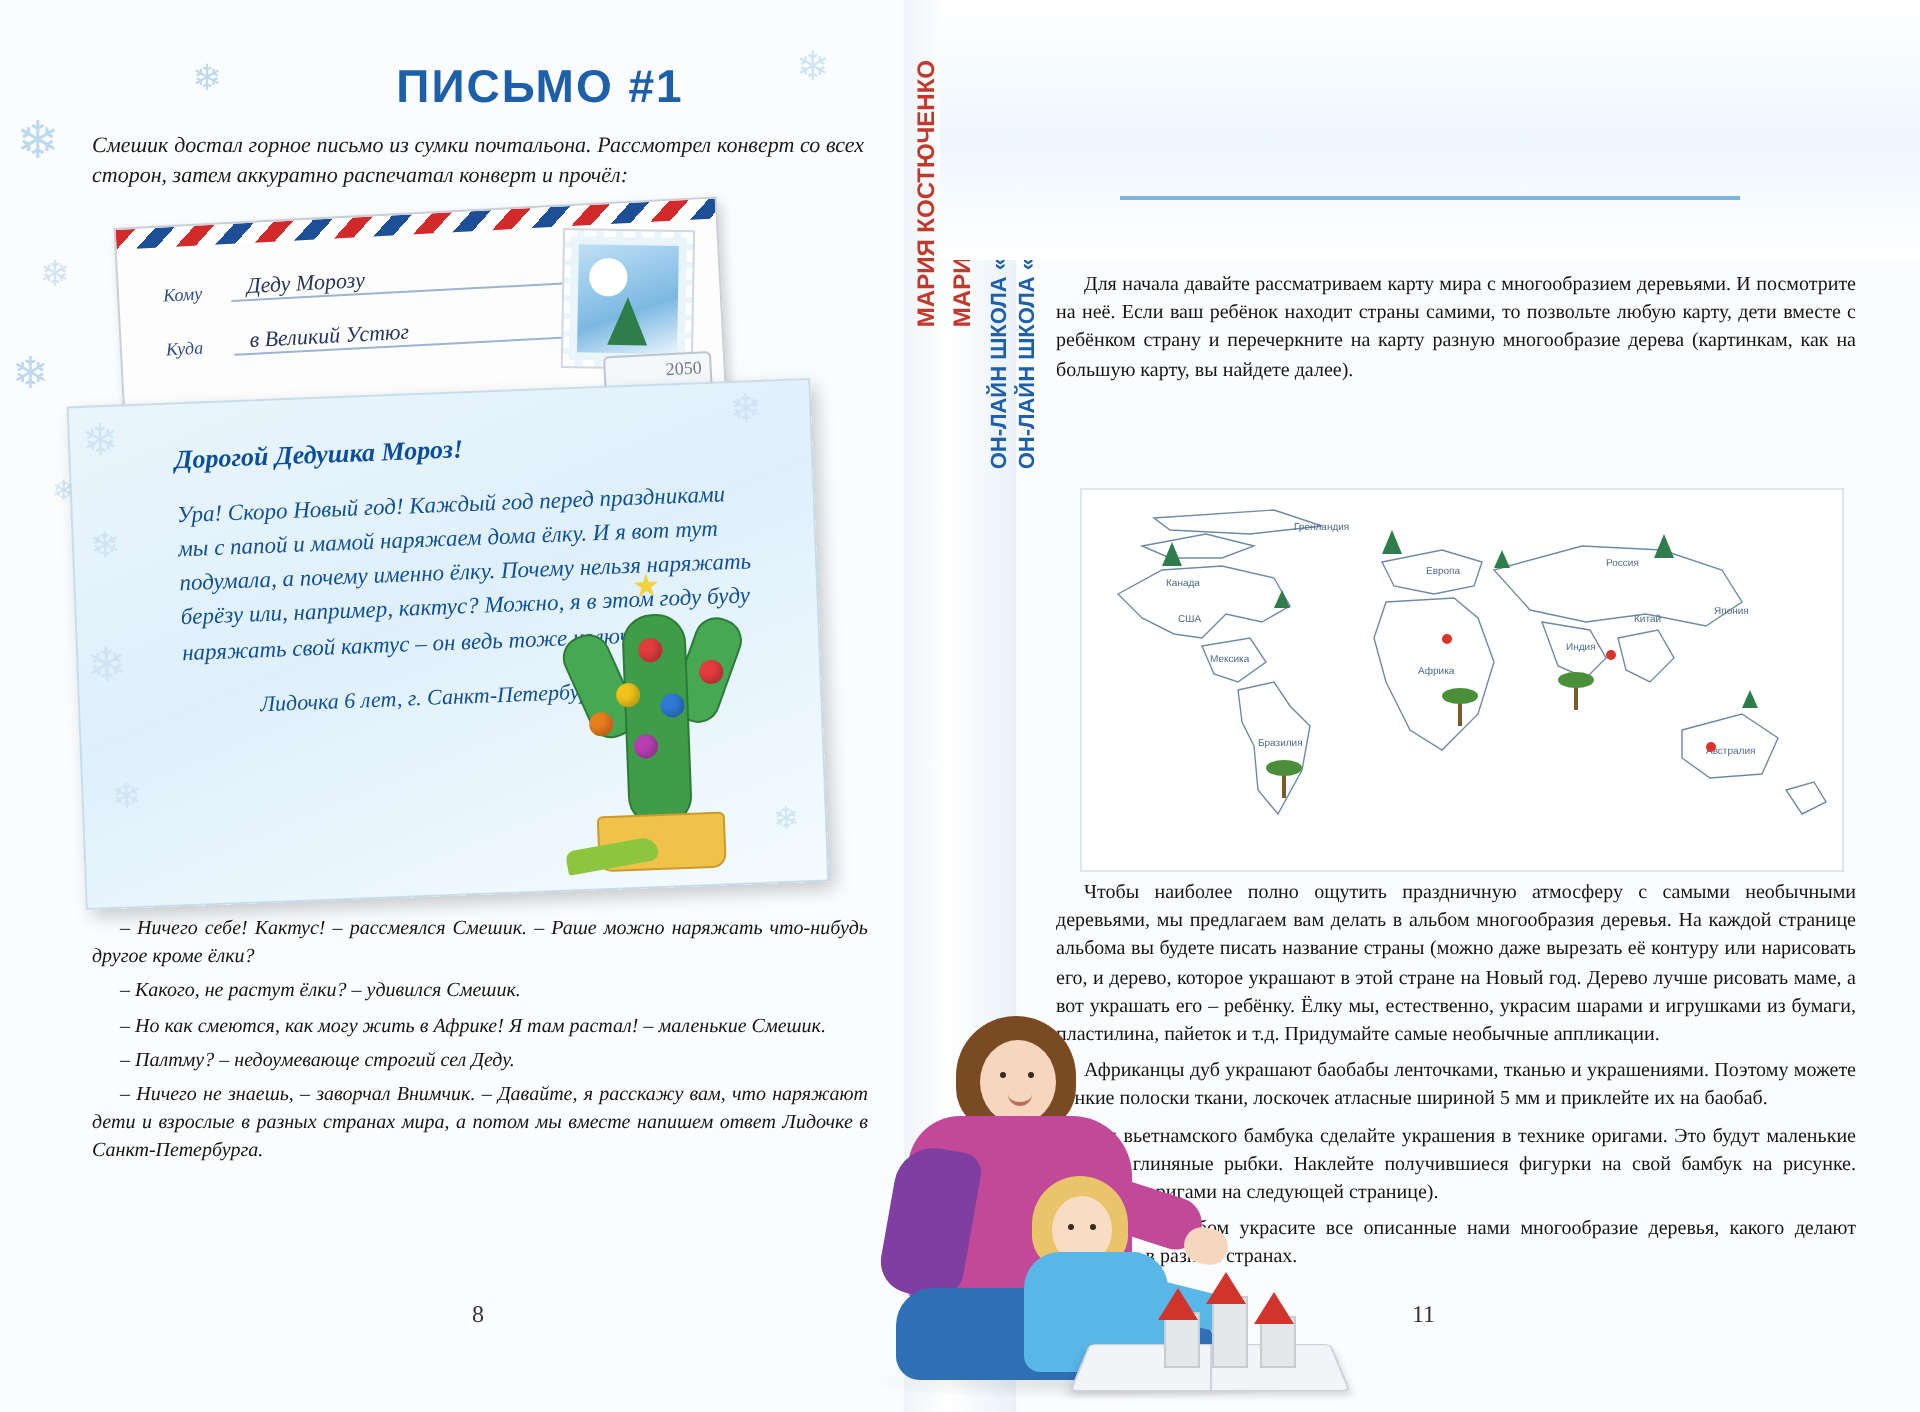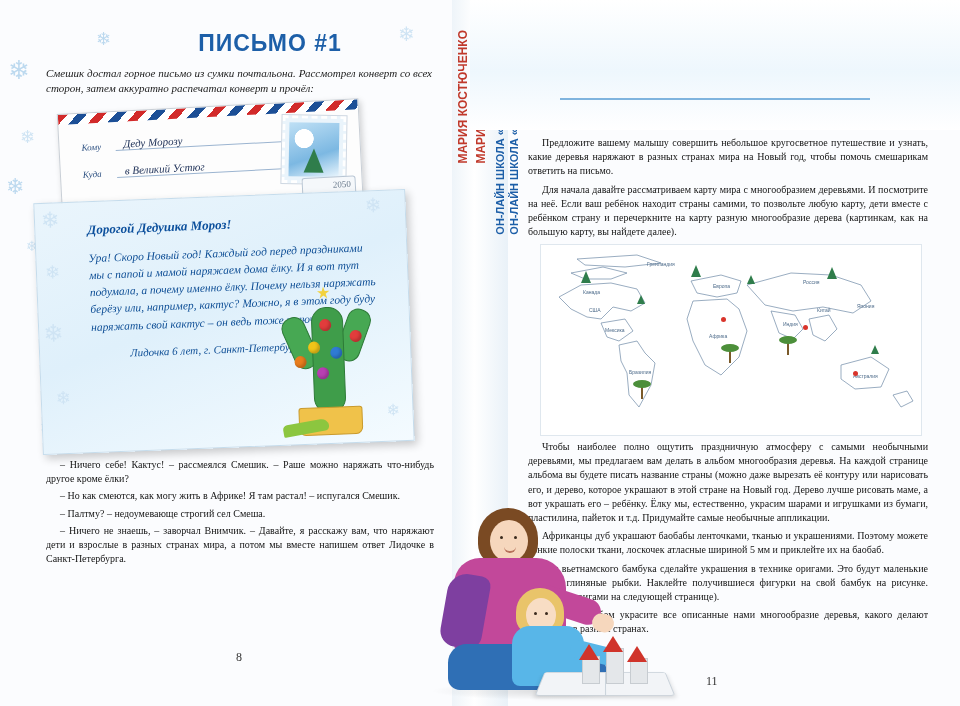--- a/index.html
+++ b/index.html
@@ -80,21 +80,21 @@
   .cac-arm{position:absolute;width:22px;height:52px;background:#47a853;border-radius:11px;border:1px solid #2d7a37;}
   .cac-arm.l{left:16px;bottom:66px;transform:rotate(-22deg);}
   .cac-arm.r{right:16px;bottom:72px;transform:rotate(22deg);}
   .pot{position:absolute;left:24px;bottom:0;width:62px;height:26px;background:#f0c24a;border:1px solid #c99a2c;border-radius:3px 3px 7px 7px;}
   .ball{position:absolute;width:12px;height:12px;border-radius:50%;box-shadow:inset -2px -2px 3px rgba(0,0,0,.2);}
   .star{position:absolute;left:46px;top:-2px;color:#f2d23f;font-size:16px;}
   .lizard{position:absolute;left:8px;bottom:2px;width:46px;height:12px;background:#8cc63f;border-radius:6px 10px 6px 2px;transform:rotate(-8deg);}
 
   .body-left{
     position:absolute;left:46px;top:458px;width:388px;
-    font-size:10px;line-height:1.42;color:#141414;text-align:justify;
+    font-size:10px;line-height:1.42;color:#141414;text-align:justify;font-style:italic;
   }
   .body-left p{margin:0 0 3px 0;text-indent:14px;}
 
   
   .spine{position:absolute;left:452px;top:0;width:56px;height:706px;
     background:linear-gradient(90deg,#eef4f9,#ffffff 40%,#e9f1f8);}
   .vtext{
     position:absolute;writing-mode:vertical-rl;transform:rotate(180deg);
     font-family:"Liberation Sans",sans-serif;font-weight:bold;white-space:nowrap;
   }
@@ -156,21 +156,21 @@
      border-radius:3px;transform:perspective(200px) rotateX(52deg);box-shadow:0 3px 5px rgba(0,0,0,.15);}
   .book:after{content:"";position:absolute;left:50%;top:0;width:1px;height:100%;background:#cbd4dc;}
   .castle{position:absolute;left:158px;top:142px;width:72px;height:46px;}
   .c-tower{position:absolute;bottom:0;width:16px;background:#e4e7ea;border:1px solid #c7ccd1;}
   .c-roof{position:absolute;width:0;height:0;border-left:10px solid transparent;border-right:10px solid transparent;border-bottom:16px solid #d0342b;}
   .shadow-floor{position:absolute;left:10px;top:186px;width:230px;height:18px;background:radial-gradient(ellipse at center,rgba(0,0,0,.12),rgba(0,0,0,0) 70%);}
 
   
   .pnum{position:absolute;font-family:"Liberation Serif",serif;font-size:12px;color:#333;}
   .pnum.l{left:236px;top:650px;}
-  .pnum.r{left:706px;top:650px;margin-top:24px;}
+  .pnum.r{left:706px;top:650px;}
 </style>
 </head>
 <body>
 
 <div class="page">
 
   <div class="snow" style="left:8px;top:58px;font-size:26px;">❄</div>
   <div class="snow lt" style="left:20px;top:128px;font-size:18px;">❄</div>
   <div class="snow" style="left:6px;top:176px;font-size:22px;">❄</div>
   <div class="snow lt" style="left:26px;top:240px;font-size:14px;">❄</div>
@@ -239,42 +239,42 @@
         <div class="ball" style="left:44px;top:82px;background:#b83fb2;"></div>
         <div class="ball" style="left:22px;top:70px;background:#e87d1e;"></div>
         <div class="ball" style="left:78px;top:46px;background:#e23c3c;"></div>
         <div class="pot"></div>
         <div class="lizard"></div>
       </div>
     </div>
 
     <div class="body-left">
       <p>– Ничего себе! Кактус! – рассмеялся Смешик. – Раше можно наряжать что-нибудь другое кроме ёлки?</p>
-      <p>– Но как смеются, как могу жить в Африке! Я там растал! – испугался Смешик.</p>
-      <p>– Палтму? – недоумевающе строгий сел Смеша.</p>
+      <p>– Какого, не растут ёлки? – удивился Смешик.</p>
+      <p>– Но как смеются, как могу жить в Африке! Я там растал! – маленькие Смешик.</p>
+      <p>– Палтму? – недоумевающе строгий сел Деду.</p>
       <p>– Ничего не знаешь, – заворчал Внимчик. – Давайте, я расскажу вам, что наряжают дети и взрослые в разных странах мира, а потом мы вместе напишем ответ Лидочке в Санкт-Петербурга.</p>
     </div>
 
     <div class="pnum l">8</div>
   </div>
 
   <div class="spine"></div>
   <div class="vtext v1">МАРИЯ КОСТЮЧЕНКО</div>
   <div class="vtext v2">МАРИЯ КОСТЮЧЕНКО</div>
   <div class="vtext v3">ОН-ЛАЙН ШКОЛА «УЧИМСЯ ИГРАЯ»</div>
   <div class="vtext v4">ОН-ЛАЙН ШКОЛА «УЧИМСЯ ИГРАЯ»</div>
 
   <div class="right-page">
     <div class="rp-band"></div>
   </div>
 
   <div class="title-right-rule"></div>
 
   <div class="body-right">
-    <p>Предложите вашему малышу совершить небольшое кругосветное путешествие и узнать, какие деревья наряжают в разных странах мира на Новый год, чтобы помочь смешарикам ответить на письмо.</p>
     <p>Для начала давайте рассматриваем карту мира с многообразием деревьями. И посмотрите на неё. Если ваш ребёнок находит страны самими, то позвольте любую карту, дети вместе с ребёнком страну и перечеркните на карту разную многообразие дерева (картинкам, как на большую карту, вы найдете далее).</p>
   </div>
 
   <div class="map">
     <svg width="380" height="190" viewBox="0 0 380 190">
       <g fill="#ffffff" stroke="#6f8aa6" stroke-width="0.7">
         <path d="M18 52 L40 40 L70 38 L96 44 L104 58 L90 66 L72 62 L60 74 L46 72 L30 64 Z"></path>
         <path d="M30 28 L62 22 L86 28 L70 34 L44 34 Z"></path>
         <path d="M60 78 L84 74 L92 86 L78 96 L66 92 Z"></path>
         <path d="M78 100 L96 96 L104 108 L114 118 L110 140 L98 162 L88 150 L86 128 L80 116 Z"></path>

